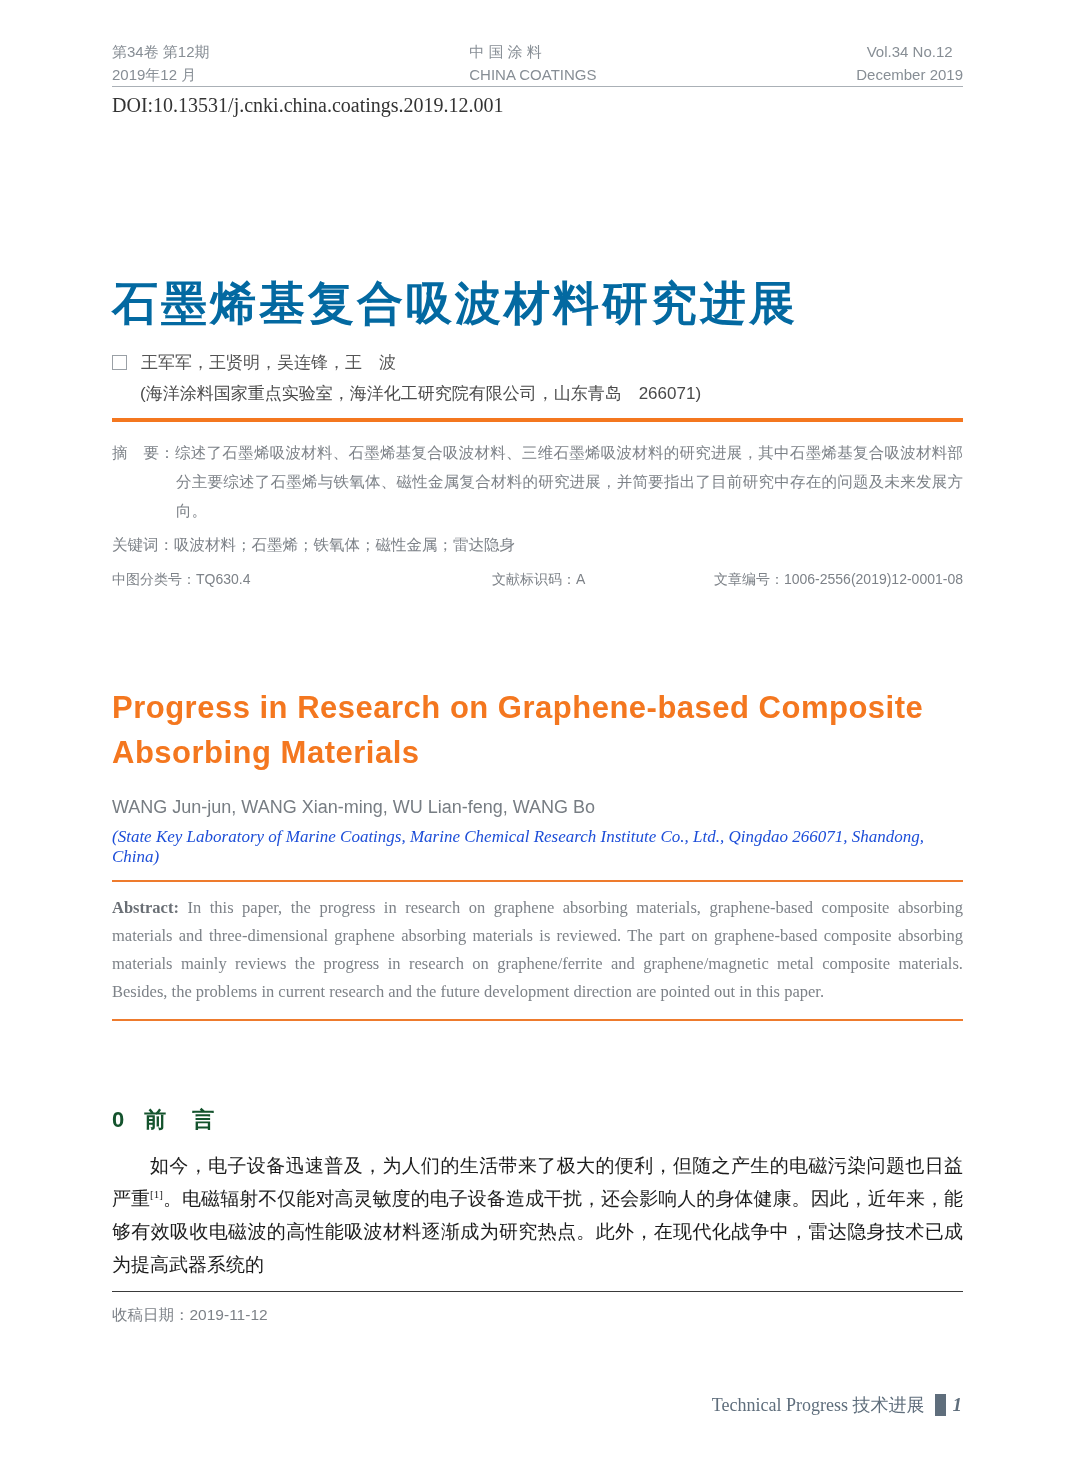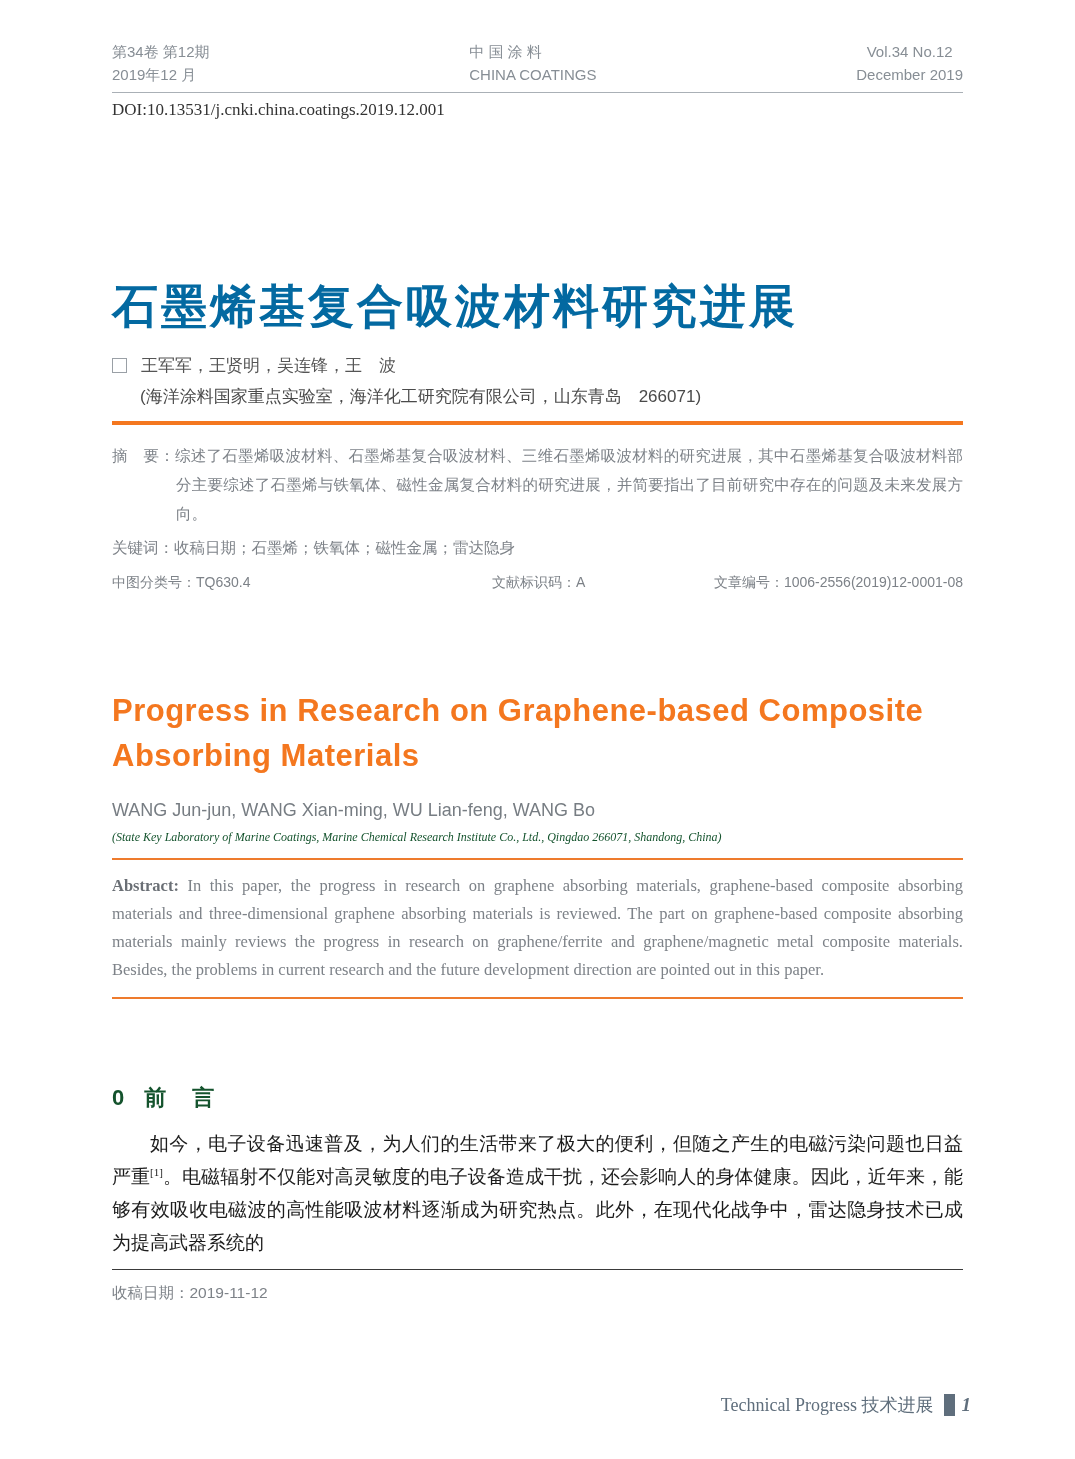--- a/index.html
+++ b/index.html
@@ -6,27 +6,27 @@
   .page{
     width:1075px;height:1459px;background:#ffffff;position:relative;
     margin:0 auto;overflow:hidden;
     font-family:"Liberation Sans", sans-serif;color:#222;
   }
   .content{margin:0 112px;width:851px;}
 
   
   .jheader{
     display:flex;justify-content:space-between;align-items:flex-start;
-    padding-top:40px;padding-bottom:6px;border-bottom:1px solid #aab0b6;
+    padding-top:40px;border-bottom:1px solid #aab0b6;
     color:#878e95;font-size:15px;line-height:23px;
   }
   .jheader .cell{white-space:nowrap;}
   .jheader .center{text-align:left;}
   .jheader .right{text-align:center;}
-  .doi-line{margin-top:7px;font-family:"Liberation Serif", serif;color:#333;font-size:17px;}
+  .doi-line{margin-top:7px;font-family:"Liberation Serif", serif;color:#333;font-size:20px;}
 
   
   .cn-title{
     margin-top:160px;color:#0369a1;font-size:46px;font-weight:bold;
     letter-spacing:3px;line-height:52px;
   }
   .cn-authors{margin-top:22px;color:#555;font-size:17px;display:flex;align-items:center;}
   .cn-authors .sq{
     display:inline-block;width:13px;height:13px;border:1.5px solid #9aa0a6;
     margin-right:14px;flex:0 0 auto;
@@ -43,21 +43,21 @@
   .meta-row .m2{flex:1 1 auto;}
   .meta-row .m3{flex:0 0 auto;}
 
   
   .en-title{
     margin-top:96px;max-width:820px;color:#f4771f;font-weight:bold;
     font-size:31px;line-height:45px;letter-spacing:0.5px;
   }
   .en-authors{margin-top:22px;color:#777d83;font-size:18px;}
   .en-affil{
-    margin-top:9px;color:#14532d;font-size:12px;
+    margin-top:9px;color:#1d4ed8;font-size:17px;
     font-family:"Liberation Serif", serif;font-style:italic;
   }
   .rule-thin{height:2px;background:#ee7b2d;margin-top:13px;}
 
   
   .en-abstract{
     margin-top:12px;color:#7d8288;font-size:16.5px;line-height:28px;
     font-family:"Liberation Serif", serif;text-align:justify;
   }
   .en-abstract b{color:#6a6f75;}
@@ -79,21 +79,21 @@
   .para sup{font-size:11px;line-height:0;}
 
   
   .footnote{
     margin-top:10px;border-top:1px solid #3a3a3a;padding-top:9px;
     color:#7d8288;font-size:15.5px;line-height:28px;
   }
 
   
   .pfooter{
-    position:absolute;right:104px;bottom:42px;display:flex;align-items:center;
+    position:absolute;right:113px;bottom:42px;display:flex;align-items:center;
     color:#5f6e7c;font-family:"Liberation Serif", serif;font-size:18px;
   }
   .pfooter .bar{display:inline-block;width:11px;height:22px;background:#5f6e7c;margin:0 7px 0 10px;}
   .pfooter .pnum{font-style:italic;font-weight:bold;font-size:19px;}
 </style>
 </head>
 <body>
 
 <div class="page">
   <div class="content">
@@ -117,21 +117,21 @@
     <h1 class="cn-title" style="margin-bottom:0;">石墨烯基复合吸波材料研究进展</h1>
     <div class="cn-authors">
       <span class="sq"></span>
       <span>王军军，王贤明，吴连锋，王　波</span>
     </div>
     <div class="cn-affil">(海洋涂料国家重点实验室，海洋化工研究院有限公司，山东青岛　266071)</div>
     <div class="rule-thick"></div>
 
     <div class="cn-abstract">
       <p class="hang"><span>摘　要：</span><span>综述了石墨烯吸波材料、石墨烯基复合吸波材料、三维石墨烯吸波材料的研究进展，其中石墨烯基复合吸波材料部分主要综述了石墨烯与铁氧体、磁性金属复合材料的研究进展，并简要指出了目前研究中存在的问题及未来发展方向。</span></p>
-      <div class="kw"><span>关键词：</span><span>收稿日期；石墨烯；铁氧体；磁性金属；雷达隐身</span></div>
+      <div class="kw"><span>关键词：</span><span>吸波材料；石墨烯；铁氧体；磁性金属；雷达隐身</span></div>
     </div>
     <div class="meta-row">
       <div class="m1"><span>中图分类号：</span><span>TQ630.4</span></div>
       <div class="m2"><span>文献标识码：</span><span>A</span></div>
       <div class="m3"><span>文章编号：</span><span>1006-2556(2019)12-0001-08</span></div>
     </div>
 
     <h2 class="en-title" style="margin-bottom:0;">Progress in Research on Graphene-based Composite Absorbing Materials</h2>
     <div class="en-authors">WANG Jun-jun, WANG Xian-ming, WU Lian-feng, WANG Bo</div>
     <div class="en-affil">(State Key Laboratory of Marine Coatings, Marine Chemical Research Institute Co., Ltd., Qingdao 266071, Shandong, China)</div>

